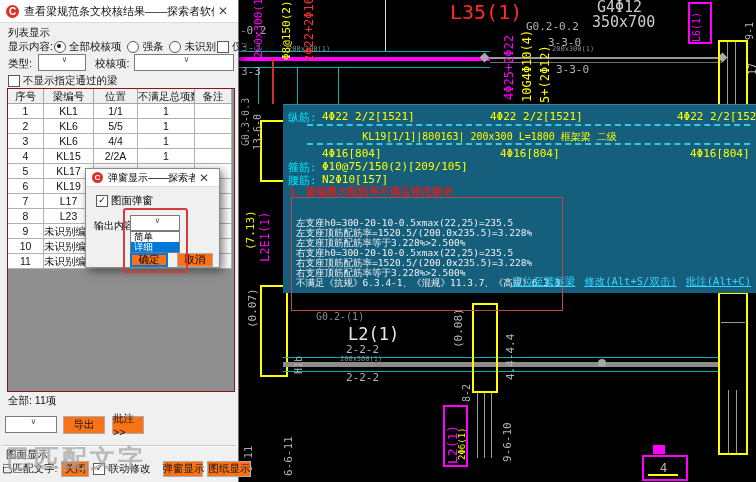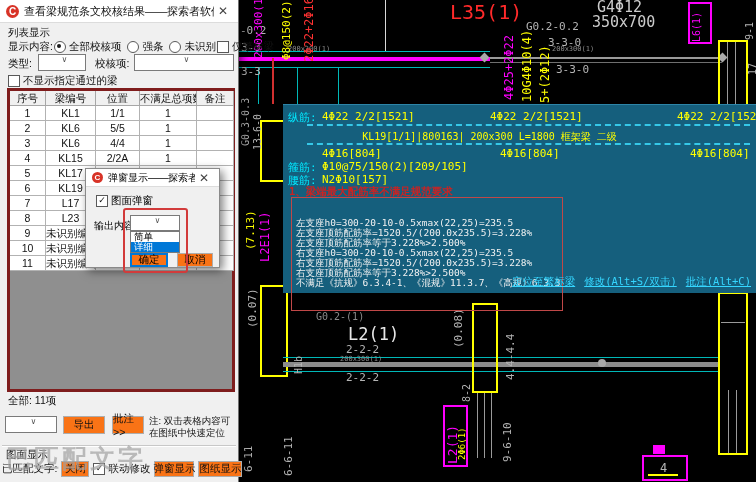--- a/index.html
+++ b/index.html
@@ -37,21 +37,21 @@
   .radio.on::after{content:"";position:absolute;left:2px;top:2px;width:4px;height:4px;border-radius:50%;background:#1a1a1a;}
   .chk{width:10px;height:10px;border:1px solid #595959;background:#fff;margin-right:3px;font-size:9px;line-height:9px;
        text-align:center;color:#111;flex:0 0 auto;}
   .combo{position:absolute;background:#fff;border:1px solid #7a7a7a;display:flex;align-items:center;
          padding:0 2px 14px 4px;font-size:10.5px;height:17px;box-sizing:border-box;flex-direction:column;}
   .combo .cv{flex:1;overflow:hidden;white-space:nowrap;}
   .combo .arr{color:#555;font-size:8px;margin-left:3px;}
   .btn{position:absolute;background:#f97316;border:1px solid #adadad;font-size:10.5px;display:flex;
        align-items:center;justify-content:center;box-sizing:border-box;cursor:pointer;}
   
-  .tbl{position:absolute;left:7px;top:88px;width:228px;height:304px;background:#8f8f8f;border:3px solid #7f1d1d;box-sizing:border-box;}
+  .tbl{position:absolute;left:7px;top:88px;width:228px;height:304px;background:#8f8f8f;border:1px solid #7f1d1d;box-sizing:border-box;}
   .trow{display:grid;grid-template-columns:36px 50px 44px 57px 37px;height:15px;}
   .trow>div{border-right:1px solid #b2b2b2;border-bottom:1px solid #b2b2b2;background:#fff;
             font-size:10.5px;line-height:14px;text-align:center;overflow:hidden;white-space:nowrap;}
   .thead>div{background:#f0f0f0;border-right:1px solid #a6a6a6;border-bottom:1px solid #a6a6a6;font-weight:normal;}
   .sep{position:absolute;left:2px;right:2px;height:0;border-top:1px solid #c8c8c8;box-shadow:0 1px 0 #fff;}
   .note{position:absolute;left:149px;top:415px;width:88px;font-size:9.5px;line-height:12px;color:#111;}
   
   .popup{position:absolute;left:85px;top:168px;width:135px;height:100px;background:#f0f0f0;
          border:1px solid #8a8a8a;box-shadow:3px 3px 9px rgba(0,0,0,.5);z-index:4;box-sizing:border-box;font-size:10.5px;}
   .popup .titlebar{height:17px;}
@@ -343,33 +343,32 @@
     <div class="row" style="left:8px;top:394px;">
       <span>全部: 11项</span>
     </div>
 
     <div class="combo" style="left:5px;top:416px;width:52px;">
       <span class="cv">.doc</span>
       <span class="arr">∨</span>
     </div>
     <div class="btn" style="left:63px;top:416px;width:42px;height:18px;">导出</div>
     <div class="btn" style="left:112px;top:416px;width:32px;height:18px;">批注&gt;&gt;</div>
-    <div class="note">注: 双击表格内容可在图纸中快速定位</div>
 
     <div class="sep" style="top:445px;"></div>
     <div class="grouplab" style="top:448px;left:6px;">图面显示</div>
 
     <div class="row" style="left:2px;top:461px;gap:4px;">
       <span>已匹配文字:</span>
       <span class="btn" style="position:static;width:28px;height:16px;">关闭</span>
       <span class="row" style="position:static;">
         <span class="chk">✓</span>
         <span>联动修改</span>
       </span>
-      <span class="btn" style="position:static;width:40px;height:16px;">弹窗显示</span>
+      <span class="btn" style="position:static;width:40px;height:16px;margin-left:9px;">弹窗显示</span>
       <span class="btn" style="position:static;width:44px;height:16px;">图纸显示</span>
     </div>
   </div>
 
   <div class="popup">
     <div class="titlebar">
       <div class="appicon">C</div>
       <div class="tbtitle">弹窗显示——探索者软...</div>
       <div class="xbtn">✕</div>
     </div>

